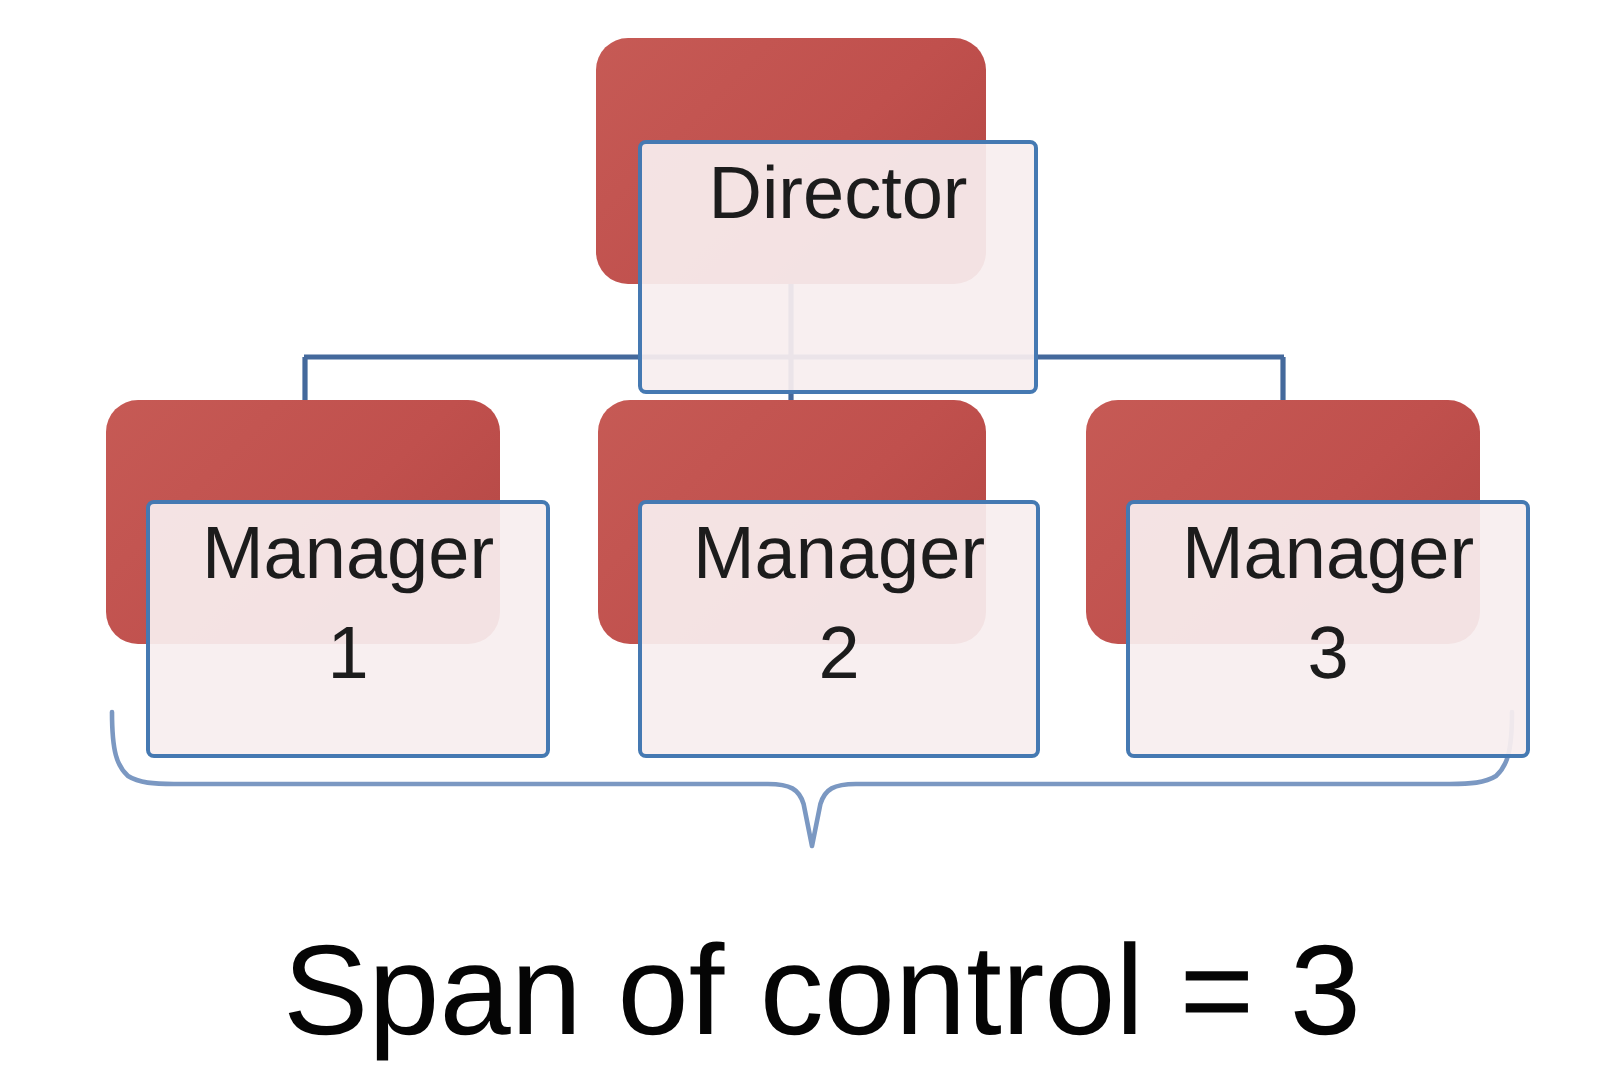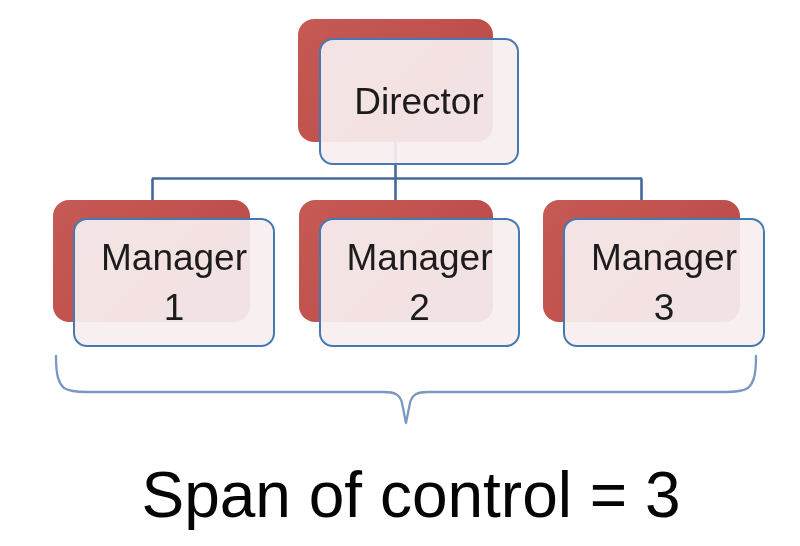--- a/index.html
+++ b/index.html
@@ -34,31 +34,32 @@
     stroke-linejoin: round;
   }
   .node-shadow {
     position: absolute;
     border-radius: 16px;
     background: linear-gradient(135deg, #c65a55 0%, var(--accent-red, #c0504d) 55%, #b24643 100%);
   }
   .node-card {
     position: absolute;
     box-sizing: border-box;
-    border-radius: 14px;
+    border-radius: 4px;
     border: 2.5px solid var(--card-border, #4579b2);
     background: rgba(248, 238, 239, 0.93);
     display: flex;
     flex-direction: column;
     align-items: center;
-    justify-content: center;
+    justify-content: flex-start;
     text-align: center;
     font-size: 37px;
     line-height: 1.35;
     color: var(--text-color, #1c1c1c);
+    margin-top: 32px;
   }
   
   .dir-shadow { left: 298px; top: 19px;  width: 195px; height: 123px; }
   .dir-card   { left: 319px; top: 38px;  width: 200px; height: 127px; }
   
   .m1-shadow  { left: 53px;  top: 200px; width: 197px; height: 122px; }
   .m1-card    { left: 73px;  top: 218px; width: 202px; height: 129px; }
   .m2-shadow  { left: 299px; top: 200px; width: 194px; height: 122px; }
   .m2-card    { left: 319px; top: 218px; width: 201px; height: 129px; }
   .m3-shadow  { left: 543px; top: 200px; width: 197px; height: 122px; }

